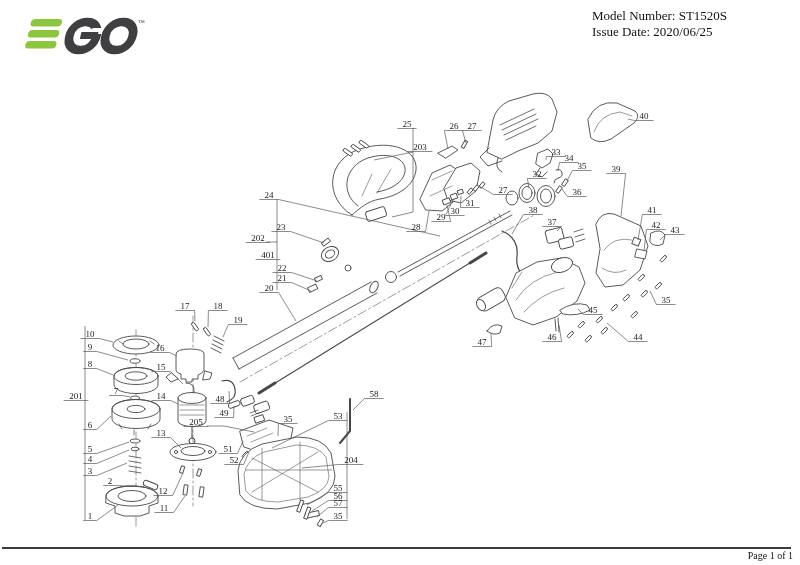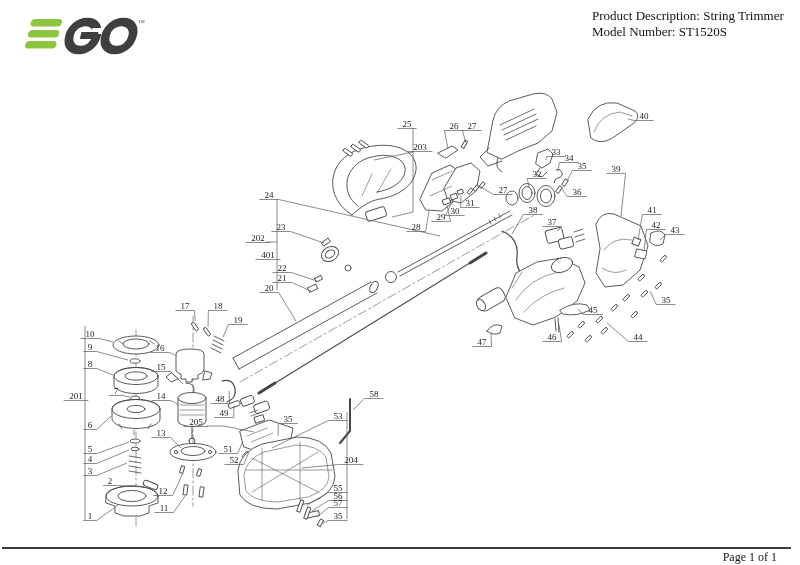--- a/index.html
+++ b/index.html
@@ -6,21 +6,21 @@
   #page{position:relative;width:800px;height:565px;background:#fff;overflow:hidden;
         font-family:"Liberation Serif",serif;color:#121212;}
   #logo{position:absolute;left:10px;top:14px;}
   .info{position:absolute;left:592px;top:8px;font-size:13px;line-height:15.6px;white-space:nowrap;}
   #diagram{position:absolute;left:0;top:0;width:800px;height:565px;}
   #art{stroke:#474747;stroke-width:0.9;fill:none;stroke-linejoin:round;stroke-linecap:round;}
   #art .w{fill:#ffffff;}
   #structure-layer line, #labels-layer line{stroke:#5a5a5a;stroke-width:0.7;}
   #labels-layer text{font-family:"Liberation Serif",serif;font-size:9px;fill:#1c1c1c;text-anchor:middle;}
   #footer-rule{position:absolute;left:2px;top:547px;width:789px;height:1.8px;background:#3c3c3c;}
-  #page-num{position:absolute;right:23px;top:550px;font-size:12px;}
+  #page-num{position:absolute;right:7px;top:550px;font-size:10px;}
   .tm{font-size:7px;fill:var(--ego-dark);}
 </style>
 </head>
 <body>
 
 <div id="page">
 
   <svg id="logo" width="150" height="44" viewBox="0 0 150 44">
     <g transform="translate(9,0) skewX(-14)">
       <rect x="14" y="5" width="31" height="7.5" rx="3.5" fill="var(--ego-green)"></rect>
@@ -28,22 +28,22 @@
       <rect x="14" y="27" width="31" height="7.5" rx="3.5" fill="var(--ego-green)"></rect>
       <rect x="56" y="8" width="27" height="28" rx="13" fill="none" stroke="var(--ego-dark)" stroke-width="8.5"></rect>
       <rect x="77" y="14" width="11" height="6" fill="#ffffff"></rect>
       <rect x="67" y="18" width="17" height="7" fill="var(--ego-dark)"></rect>
       <rect x="92" y="8" width="27" height="28" rx="13" fill="none" stroke="var(--ego-dark)" stroke-width="8.5"></rect>
     </g>
     <text x="128" y="11" class="tm">™</text>
   </svg>
 
   <div class="info">
-    <div>Product Description: String Trimmer</div>
     <div>Model Number: ST1520S</div>
+    <div>Issue Date: 2020/06/25</div>
   </div>
 
   <svg id="diagram" viewBox="0 0 800 565">
     <g id="art">
 
       <path stroke-dasharray="9 3 2 3" stroke-width="0.55" d="M136,330 V527 M193,316 V506 M240,382 L536,214"></path>
 
       <ellipse class="w" cx="136" cy="345" rx="23" ry="9"></ellipse>
       <ellipse cx="136" cy="344" rx="13" ry="5"></ellipse>
       <path d="M119,341 l4,3 M150,341 l4,3" stroke-width="0.7"></path>

